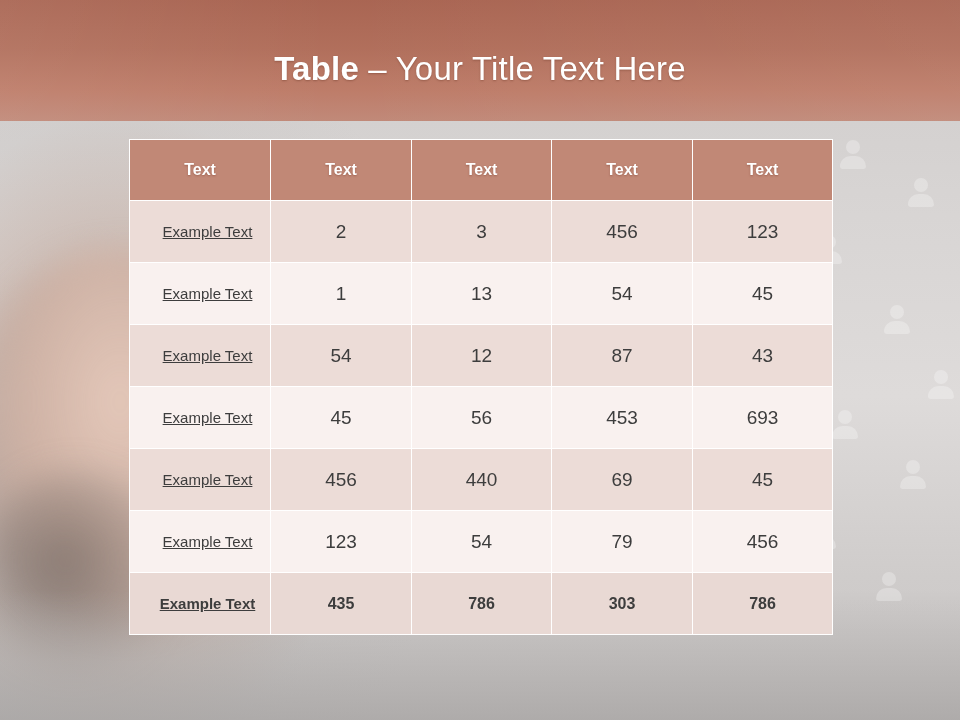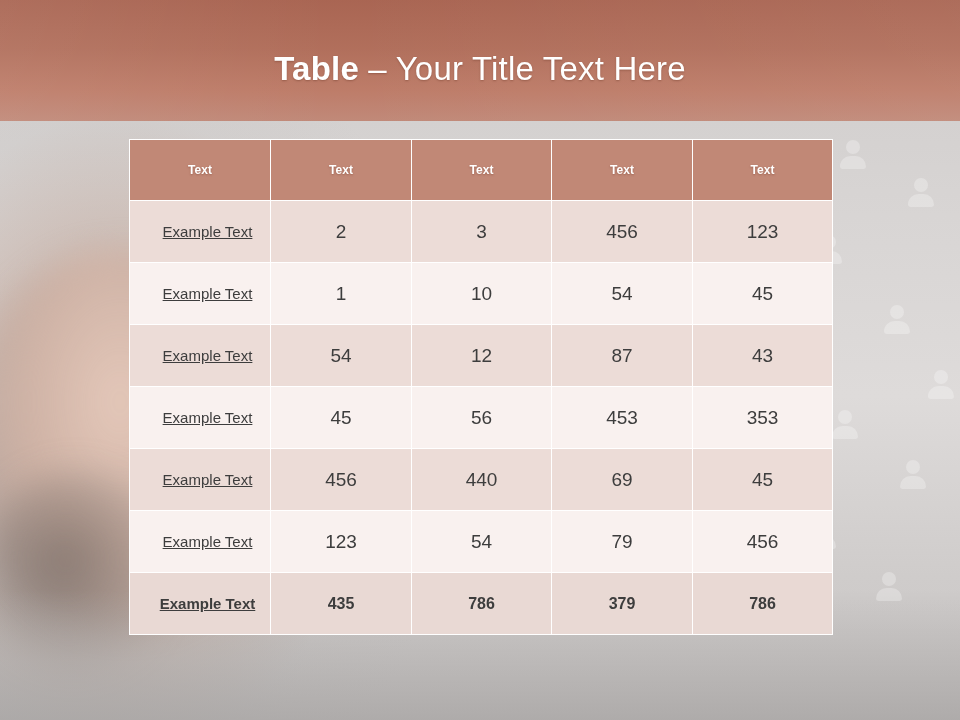--- a/index.html
+++ b/index.html
@@ -131,21 +131,21 @@
   }
   table.data th, table.data td {
     border: 1px solid #ffffff;
     height: 59px;
     text-align: center;
     vertical-align: middle;
   }
   table.data th {
     background: #c18876;
     color: #ffffff;
-    font-size: 12px;
+    font-size: 16px;
     font-weight: bold;
     text-shadow: 0 1px 2px rgba(120,60,45,0.45);
     height: 58px;
   }
   table.data col.c0 { width: 141px; }
   table.data col.c1 { width: 141px; }
   table.data col.c2 { width: 140px; }
   table.data col.c3 { width: 141px; }
   table.data col.c4 { width: 140px; }
   td.label {
@@ -246,56 +246,56 @@
         <tr class="odd">
           <td class="label">Example Text</td>
           <td class="num">2</td>
           <td class="num">3</td>
           <td class="num">456</td>
           <td class="num">123</td>
         </tr>
         <tr class="even">
           <td class="label">Example Text</td>
           <td class="num">1</td>
-          <td class="num">10</td>
+          <td class="num">13</td>
           <td class="num">54</td>
           <td class="num">45</td>
         </tr>
         <tr class="odd">
           <td class="label">Example Text</td>
           <td class="num">54</td>
           <td class="num">12</td>
           <td class="num">87</td>
           <td class="num">43</td>
         </tr>
         <tr class="even">
           <td class="label">Example Text</td>
           <td class="num">45</td>
           <td class="num">56</td>
           <td class="num">453</td>
-          <td class="num">353</td>
+          <td class="num">693</td>
         </tr>
         <tr class="odd">
           <td class="label">Example Text</td>
           <td class="num">456</td>
           <td class="num">440</td>
           <td class="num">69</td>
           <td class="num">45</td>
         </tr>
         <tr class="even">
           <td class="label">Example Text</td>
           <td class="num">123</td>
           <td class="num">54</td>
           <td class="num">79</td>
           <td class="num">456</td>
         </tr>
         <tr class="total">
           <td class="label">Example Text</td>
           <td class="num">435</td>
           <td class="num">786</td>
-          <td class="num">379</td>
+          <td class="num">303</td>
           <td class="num">786</td>
         </tr>
       </tbody>
     </table>
   </div>
 
 </div>
 
 </body></html>

